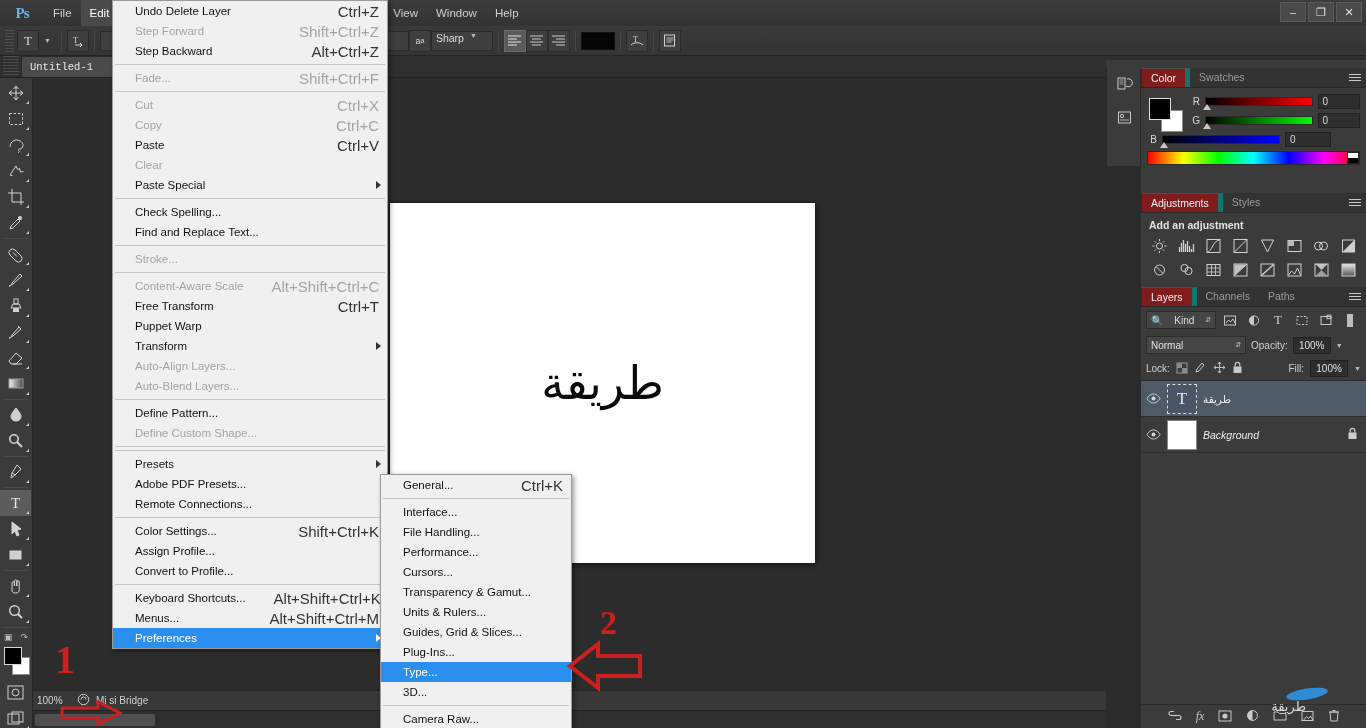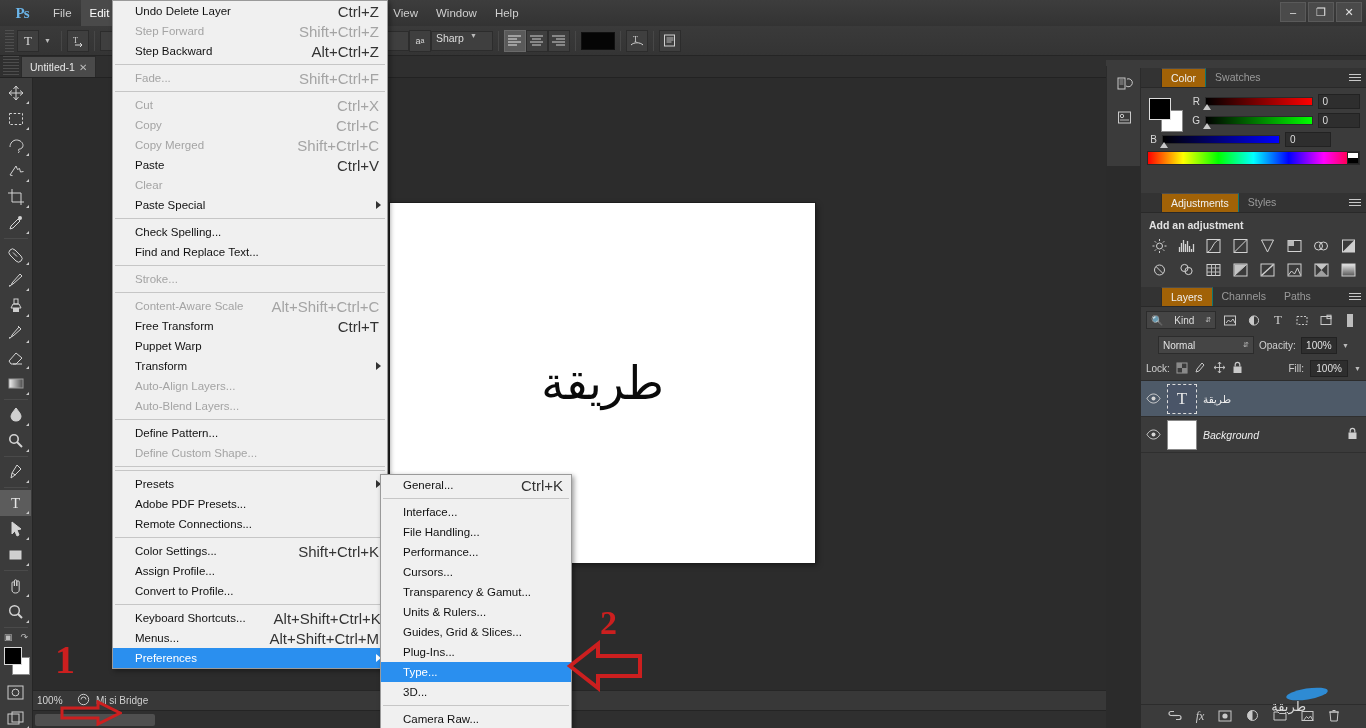--- a/index.html
+++ b/index.html
@@ -63,21 +63,21 @@
 
   
   .tabbar{
     position:absolute; left:0; top:56px; width:1366px; height:22px; background:#2f2f2f;
     border-bottom:1px solid #222; display:flex; align-items:flex-end;
   }
   .tabgrip{ width:16px;height:20px; background:repeating-linear-gradient(#4d4d4d 0 1px,transparent 1px 3px);
             margin:0 2px 1px 3px;}
   .doctab{
     height:21px; background:#4a4a4a; border:1px solid #2a2a2a; border-bottom:none;
-    display:flex; align-items:center; padding:0 8px; gap:4px; color:#e8e8e8; font-size:10.5px;
+    display:flex; align-items:center; padding:0 8px; gap:23px; color:#e8e8e8; font-size:10.5px;font-family:Liberation Mono, monospace;
   }
   .tabx{ font-size:10px; color:#bbb;}
 
   
   .toolbar{
     position:absolute; left:0; top:78px; width:33px; height:650px;
     background:#3b3b3b; border-right:1px solid #262626; padding-top:2px;
   }
   .tool{
     width:31px; height:26px; display:flex; align-items:center; justify-content:center;
@@ -132,22 +132,22 @@
   }
   .panels{
     position:absolute; left:1140px; top:68px; width:226px; height:660px; background:#3b3b3b;
     border-left:1px solid #2b2b2b;
   }
   .ptabs{
     display:flex; align-items:flex-end; height:20px; background:#333; border-bottom:1px solid #292929;
     position:relative;
   }
   .ptab{ padding:0 9px; height:19px; line-height:19px; font-size:10.5px; color:#9a9a9a; }
-  .ptab.on{ background:#a16207; color:#f0f0f0; border-top:1px solid #4d4d4d;
-            border-left:1px solid #2c2c2c; border-right:1px solid #0f766e;margin-left:20px;}
+  .ptab.on{ background:#7f1d1d; color:#f0f0f0; border-top:1px solid #4d4d4d;
+            border-left:1px solid #2c2c2c; border-right:5px solid #0f766e;}
   .pmenu{ position:absolute; right:5px; top:4px; width:12px; }
   .pmenu i{ display:block; height:1px; background:#c9c9c9; margin:2px 0;}
 
   
   .colorbody{ background:#3b3b3b; padding:6px 6px 4px 6px; position:relative; height:105px;}
   .cp-sw{ position:relative; width:34px;height:34px; float:left; margin:4px 8px 0 2px;}
   .cp-fg{ position:absolute; left:0;top:0;width:22px;height:22px;background:#000;border:1px solid #ddd;}
   .cp-bg{ position:absolute; left:12px;top:12px;width:22px;height:22px;background:#fff;border:1px solid #8a8a8a;}
   .cprow{ display:flex; align-items:center; gap:5px; margin-bottom:4px; }
   .cplbl{ width:10px; text-align:right; font-size:10px; color:#d8d8d8;}
@@ -168,21 +168,21 @@
   .adjbody{ background:#3b3b3b; padding:6px 8px 8px 8px;}
   .adjtitle{ font-size:10.5px; color:#e2e2e2; margin-bottom:6px; font-weight:bold;}
   .adjgrid{ display:flex; flex-wrap:wrap; gap:6px 7px; justify-content:center;}
   .adjicon{ width:20px;height:18px; display:flex;align-items:center;justify-content:center; color:#d2d2d2;}
 
   
   .lay-filter{ display:flex; align-items:center; gap:4px; padding:4px 5px; background:#3b3b3b;}
   .kindsel{ display:flex;align-items:center;gap:4px; background:#454545;border:1px solid #2c2c2c;
             height:18px;padding:0 4px; font-size:10px; color:#ddd; min-width:70px; justify-content:space-between;}
   .fbtn{ width:20px;height:18px;display:flex;align-items:center;justify-content:center;color:#cfcfcf;}
-  .lay-blend{ display:flex;align-items:center;gap:5px;padding:3px 17px;}
+  .lay-blend{ display:flex;align-items:center;gap:5px;padding:3px 5px;}
   .blendsel{ width:100px;height:18px;background:#454545;border:1px solid #2c2c2c;display:flex;
              align-items:center;justify-content:space-between;padding:0 4px;font-size:10px;color:#e2e2e2;}
   .opbox{ width:38px;height:17px;background:#2e2e2e;border:1px solid #222;font-size:10px;color:#e0e0e0;
           display:flex;align-items:center;justify-content:center;}
   .lay-lock{ display:flex;align-items:center;gap:6px;padding:3px 5px; border-bottom:1px solid #2c2c2c;}
   .layer-row{ display:flex; align-items:center; height:36px; border-bottom:1px solid #2f2f2f; padding:0 4px; gap:6px;}
   .layer-row.sel{ background:#4e5a68; }
   .eye{ width:16px; display:flex; justify-content:center; color:#d6d6d6;}
   .lthumb{ width:30px;height:30px;background:#fff;border:1px solid #888; display:flex;
            align-items:center;justify-content:center; color:#333;}
@@ -866,24 +866,20 @@
       </div>
       <div class="sep"></div>
       <div class="row dis">
         <span class="lbl">Cut</span>
         <span class="acc">Ctrl+X</span>
       </div>
       <div class="row dis">
         <span class="lbl">Copy</span>
         <span class="acc">Ctrl+C</span>
       </div>
-      <div class="row dis">
-        <span class="lbl">Copy Merged</span>
-        <span class="acc">Shift+Ctrl+C</span>
-      </div>
       <div class="row">
         <span class="lbl">Paste</span>
         <span class="acc">Ctrl+V</span>
       </div>
       <div class="row dis">
         <span class="lbl">Clear</span>
         <span class="acc"></span>
       </div>
       <div class="row">
         <span class="lbl">Paste Special</span>

